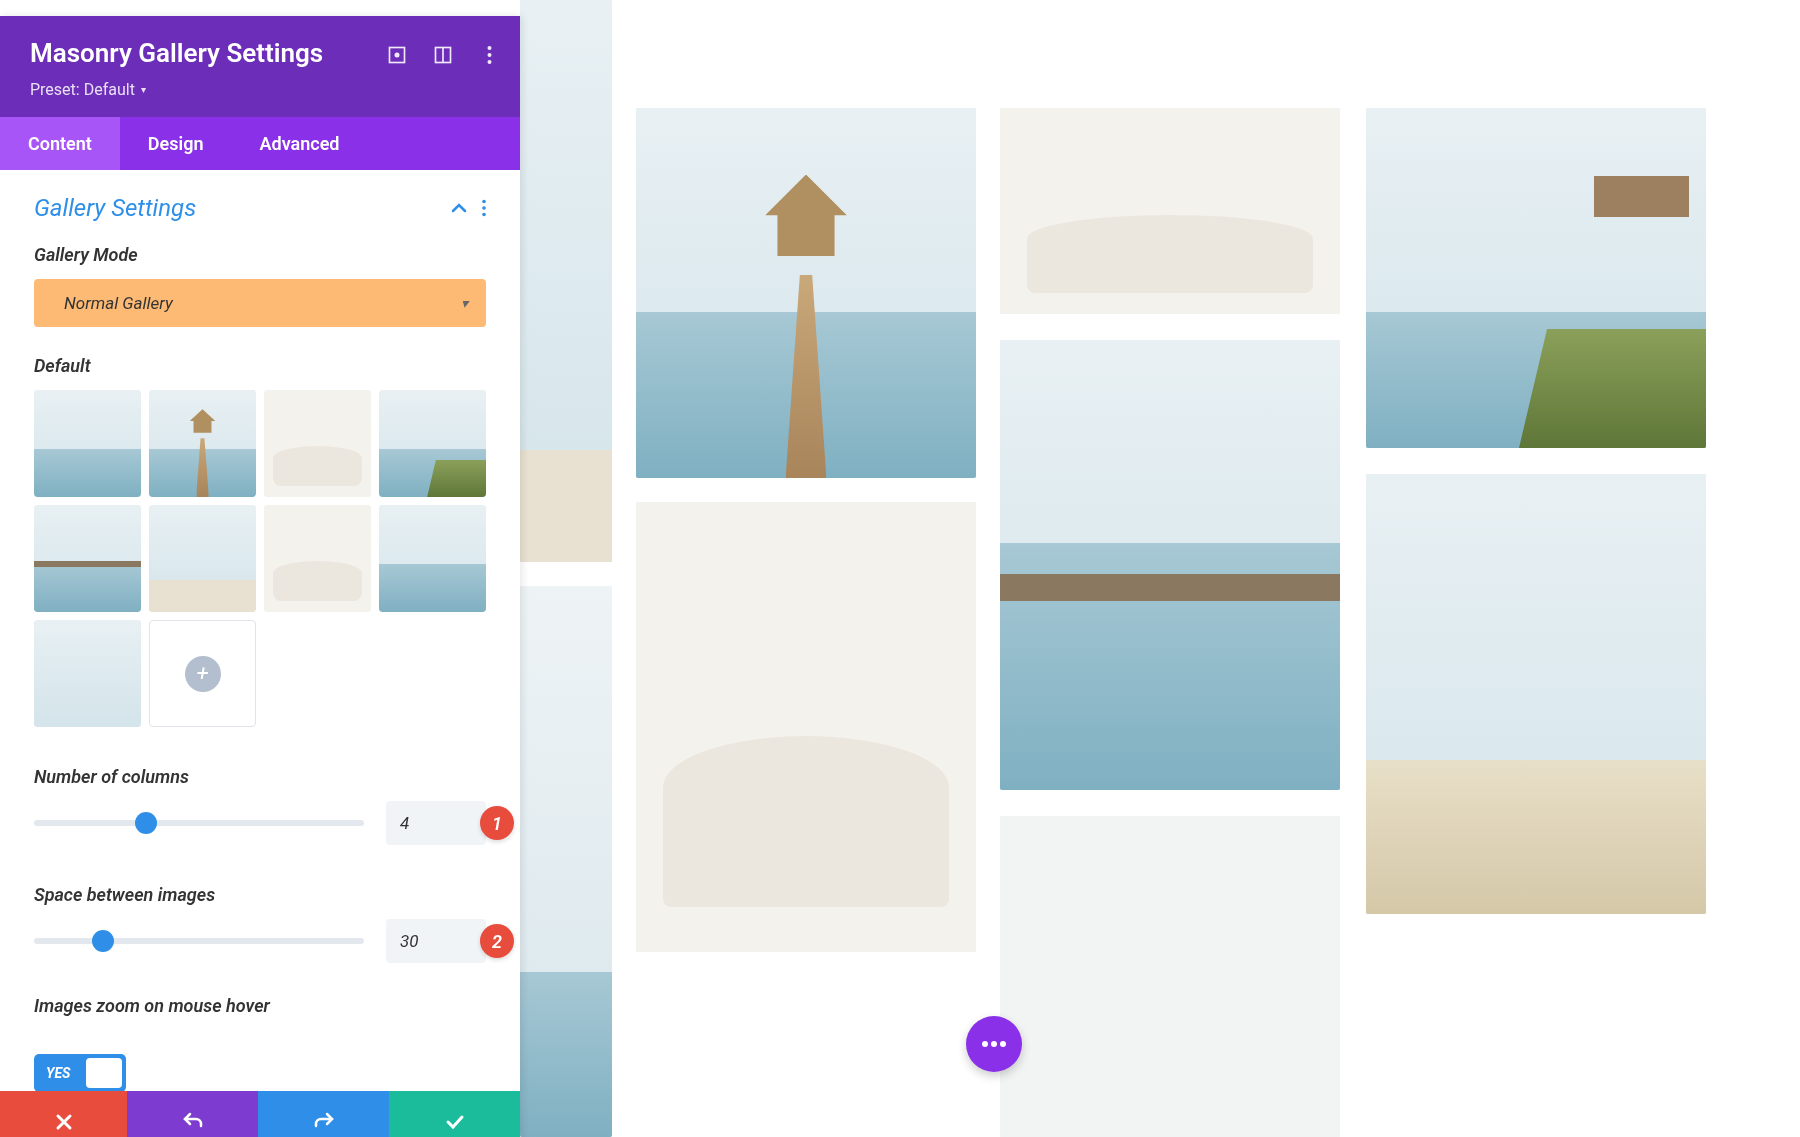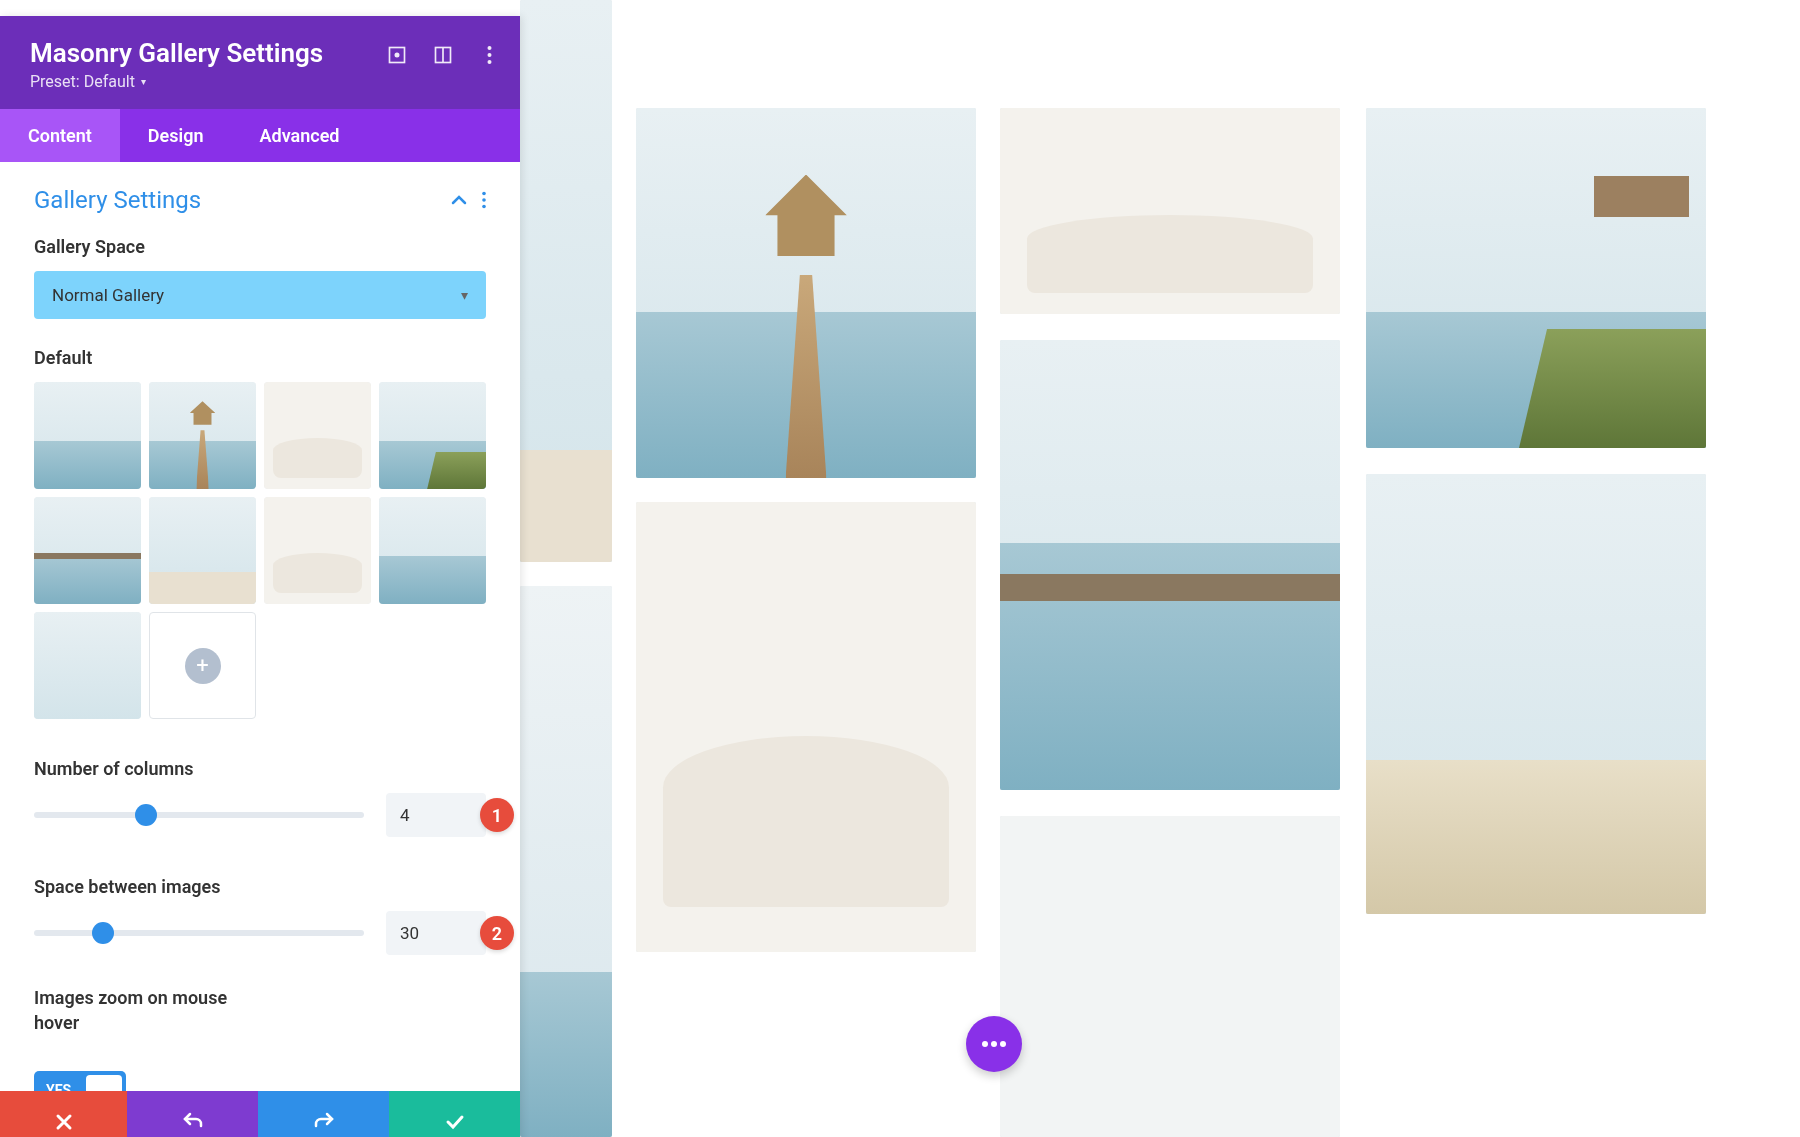--- a/index.html
+++ b/index.html
@@ -2,39 +2,39 @@
 <html><head>
 <meta charset="utf-8">
 <style>
 * { box-sizing: border-box; margin: 0; padding: 0; }
 body { font-family: -apple-system, BlinkMacSystemFont, "Segoe UI", Roboto, "Helvetica Neue", Arial, sans-serif; background: #fff; width: 1800px; height: 1137px; overflow: hidden; position: relative; }
 
 .sidebar { position: absolute; left: 0; top: 16px; width: 520px; height: 1137px; background: #fff; box-shadow: 2px 0 8px rgba(0,0,0,0.1); z-index: 10; display: flex; flex-direction: column; }
 
 .header { background: #6c2eb9; color: #fff; padding: 22px 30px 18px; position: relative; }
 .header-title { font-size: 26px; font-weight: 600; color: #fff; }
-.header-preset { font-size: 16px; color: rgba(255,255,255,0.85); margin-top: 4px; display: inline-flex; align-items: center; cursor: pointer; }
+.header-preset { font-size: 16px; color: rgba(255,255,255,0.85); margin-top: 12px; display: inline-flex; align-items: center; cursor: pointer; }
 .header-preset .caret { margin-left: 6px; font-size: 10px; }
 .header-icons { position: absolute; right: 20px; top: 28px; display: flex; gap: 24px; align-items: center; }
 .header-icons .hicon { width: 22px; height: 22px; display: flex; align-items: center; justify-content: center; cursor: pointer; color: #fff; opacity: 0.9; }
 
 .tabs { display: flex; background: #8930e8; }
 .tab { flex: 0 0 auto; padding: 16px 28px; color: #fff; font-size: 18px; font-weight: 600; cursor: pointer; text-align: center; }
 .tab.active { background: #a855f7; }
 
-.content { flex: 1; overflow-y: auto; padding: 24px 34px 10px; }
+.content { flex: 1; overflow-y: auto; padding: 24px 34px 10px; font-style: italic; }
 
 .section-header { display: flex; align-items: center; justify-content: space-between; margin-bottom: 22px; }
 .section-title { font-size: 24px; color: #2f8fe8; font-weight: 400; }
 .section-header-actions { display: flex; align-items: center; gap: 14px; color: #2f8fe8; }
 .chev-up { cursor: pointer; }
 .section-kebab { cursor: pointer; color: #2f8fe8; }
 
 .field-label { font-size: 18px; color: #333; font-weight: 600; margin-bottom: 14px; }
-.select-wrap { position: relative; background: #7dd3fc; border-radius: 4px; padding: 14px 18px; font-size: 17px; color: #333; margin-bottom: 28px; cursor: pointer; }
+.select-wrap { position: relative; background: #fdba74; border-radius: 4px; padding: 14px 30px; font-size: 17px; color: #333; margin-bottom: 28px; cursor: pointer; }
 .select-caret { position: absolute; right: 18px; top: 50%; transform: translateY(-50%); font-size: 14px; color: #666; }
 
 .images-grid { display: grid; grid-template-columns: repeat(4, 1fr); gap: 8px; margin-bottom: 34px; }
 .thumb { width: 100%; aspect-ratio: 1/1; background: #e8edf0; border-radius: 4px; cursor: pointer; position: relative; overflow: hidden; }
 .thumb.add { border: 1px solid #e0e4e8; background: #fff; display: flex; align-items: center; justify-content: center; }
 .add-btn { width: 36px; height: 36px; border-radius: 50%; background: #b3bfcf; color: #fff; display: flex; align-items: center; justify-content: center; font-size: 22px; }
 
 .slider-row { margin-bottom: 30px; margin-top: 39px; }
 .slider-body { display: flex; align-items: center; gap: 22px; margin-top: 14px; }
 .slider-track { flex: 1; height: 6px; background: #e3e8ee; border-radius: 3px; position: relative; }
@@ -129,21 +129,21 @@
         <span class="section-kebab">
           <svg width="4" height="18" viewBox="0 0 4 18" fill="#2f8fe8">
               <circle cx="2" cy="2.5" r="1.8"></circle>
               <circle cx="2" cy="9" r="1.8"></circle>
               <circle cx="2" cy="15.5" r="1.8"></circle>
             </svg>
         </span>
       </div>
     </div>
 
-    <div class="field-label">Gallery Space</div>
+    <div class="field-label">Gallery Mode</div>
     <div class="select-wrap">
       <span>Normal Gallery</span>
       <span class="select-caret">▾</span>
     </div>
 
     <div class="field-label">Default</div>
     <div class="images-grid">
       <div class="thumb">
           <div class="scene">
             <div class="sky"></div>

